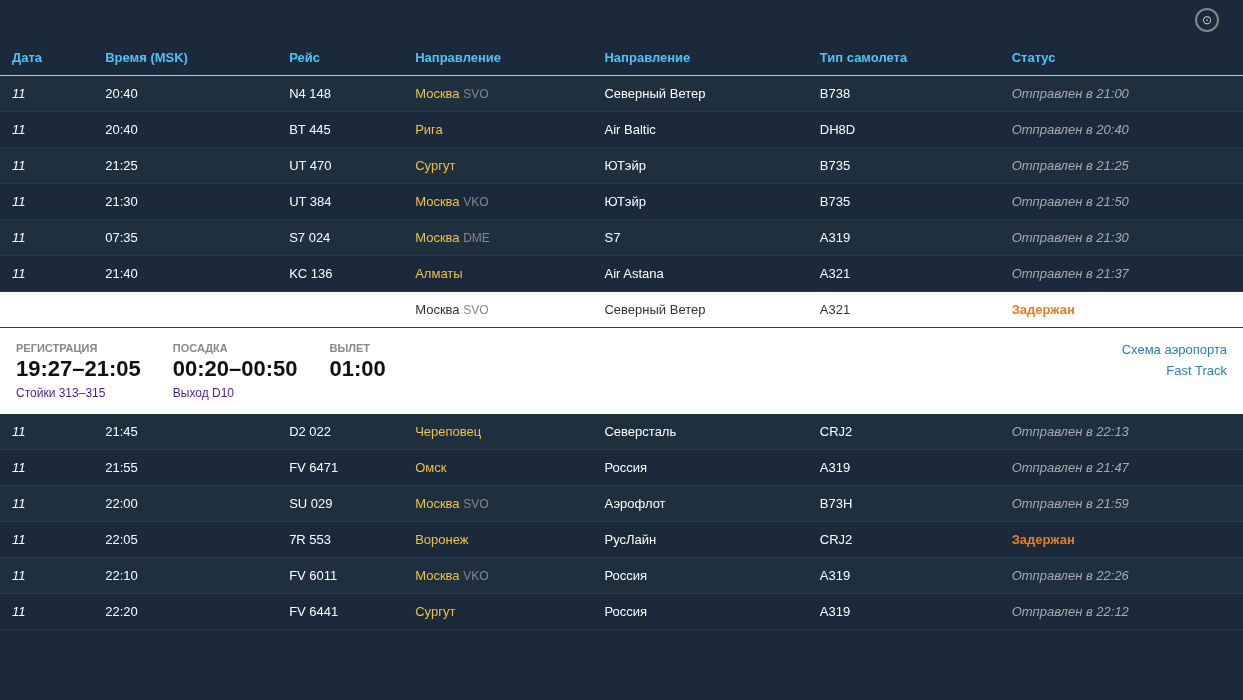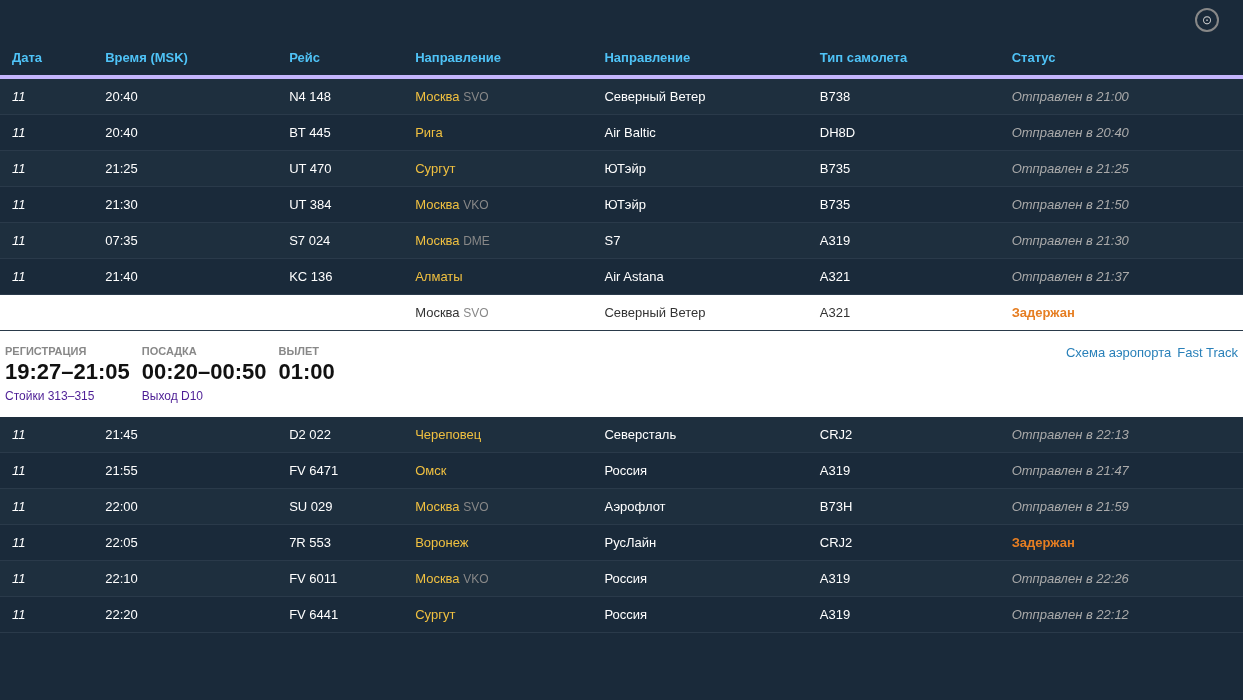--- a/index.html
+++ b/index.html
@@ -54,21 +54,21 @@
       width: 100%;
       border-collapse: collapse;
     }
     .header-row th {
       text-align: left;
       padding: 10px 12px;
       color: #4fc3f7;
       font-weight: bold;
       font-size: 13px;
       background: #1a2a3a;
-      border-bottom: 4px solid #c4b5fd;
+      border-bottom: 1px solid #c4b5fd;
     }
     .data-row td {
       padding: 10px 12px;
       border-bottom: 1px solid #2a3a4a;
       font-size: 13px;
       background: #1e2f3e;
     }
     .data-row:nth-child(even) td {
       background: #1a2a3a;
     }
@@ -80,24 +80,24 @@
     .data-row td.airline { color: #fff; }
     .data-row td.aircraft { color: #fff; }
     .data-row td.status-sent { color: #aaa; font-style: italic; }
     .data-row td.status-delayed { color: #e67e22; font-weight: bold; }
     .expanded-row td {
       padding: 0;
       background: #fff;
       color: #333;
     }
     .expanded-content {
-      padding: 14px 5px;
+      padding: 14px 16px;
       display: flex;
       flex-wrap: wrap;
-      gap: 12px;
+      gap: 32px;
       align-items: flex-start;
     }
     .expanded-section {
       min-width: 120px;
     }
     .expanded-label {
       font-size: 11px;
       color: #888;
       text-transform: uppercase;
       font-weight: bold;
@@ -109,21 +109,21 @@
       color: #111;
     }
     .expanded-sub {
       font-size: 12px;
       color: #4c1d95;
       margin-top: 4px;
     }
     .expanded-links {
       margin-left: auto;
       display: flex;
-      flex-direction: row;
+      flex-direction: column;
       gap: 6px;
       align-items: flex-end;
     }
     .expanded-link {
       color: #2980b9;
       font-size: 13px;
       text-decoration: none;
       cursor: pointer;
     }
     .highlighted-row td {

